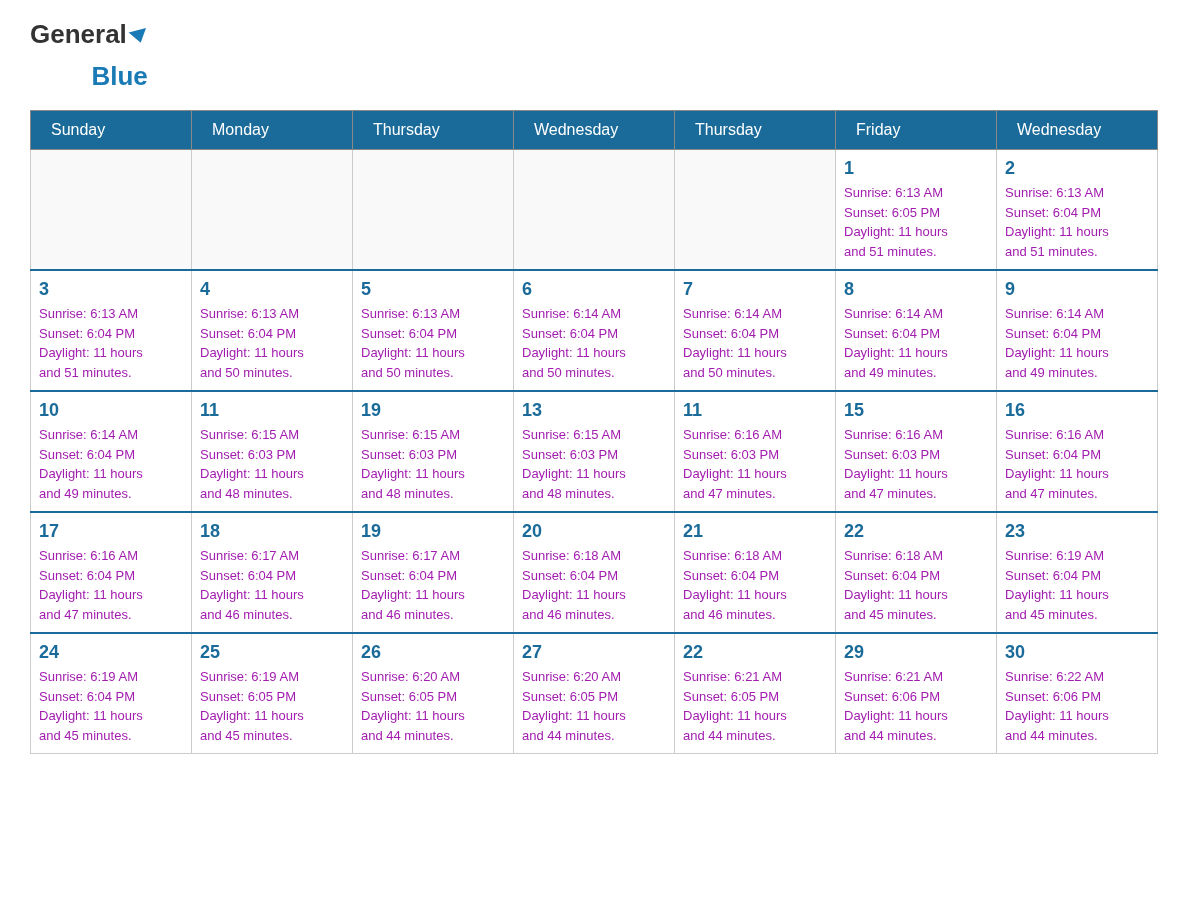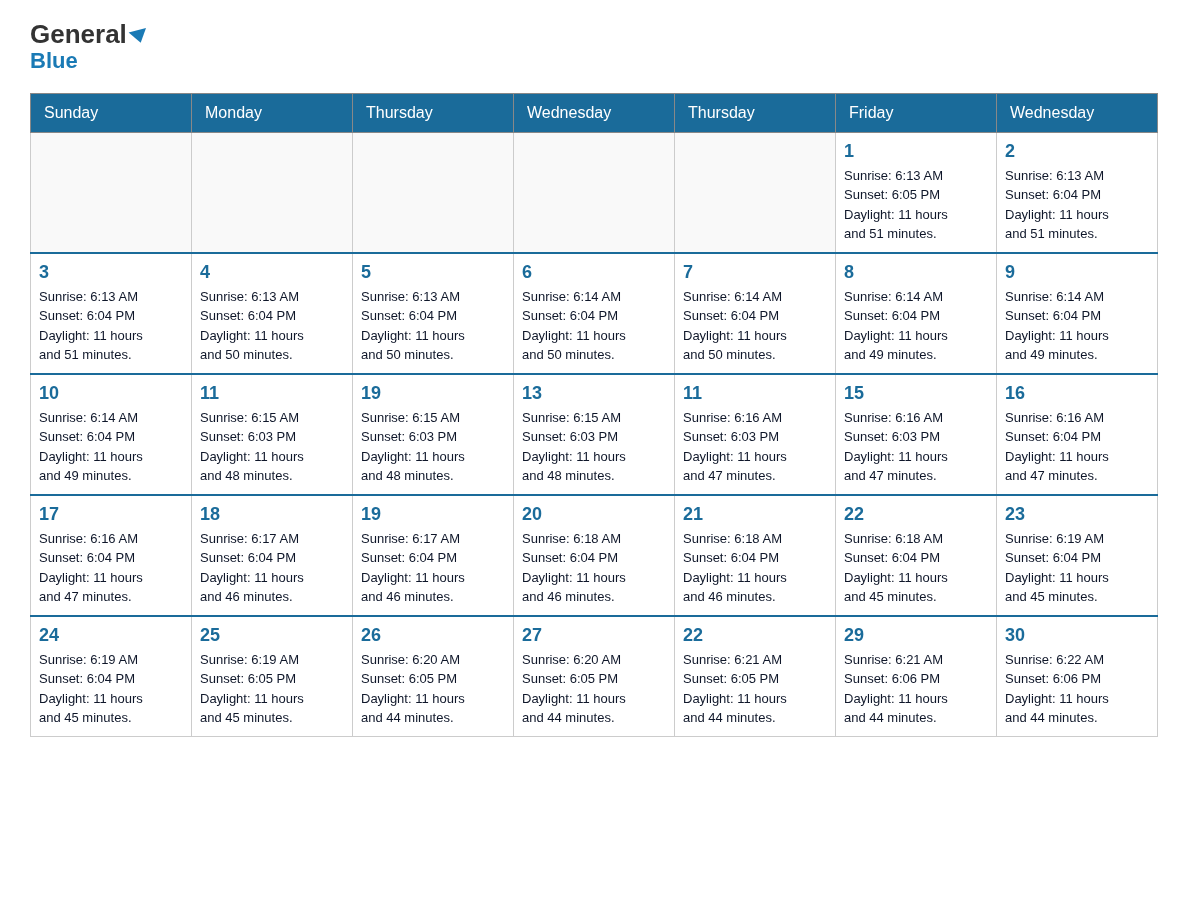--- a/index.html
+++ b/index.html
@@ -11,21 +11,21 @@
     }
     .header {
       display: flex;
       align-items: flex-start;
       justify-content: space-between;
       margin-bottom: 20px;
     }
     .logo-area {
       display: flex;
       flex-direction: column;
-      align-items: flex-start;
+      align-items: flex-end;
     }
     .title-area {
       text-align: right;
     }
     .month-title {
       font-size: 52px;
       font-weight: bold;
       color: #222;
       line-height: 1.1;
     }
@@ -37,21 +37,21 @@
     .calendar {
       width: 100%;
       border-collapse: collapse;
       border: 1px solid #aaa;
     }
     .calendar th {
       background-color: #1a6b9a;
       color: #fff;
       font-size: 16px;
       font-weight: normal;
-      padding: 10px 13px;
+      padding: 10px 20px;
       text-align: left;
       border: 1px solid #888;
     }
     .calendar td {
       vertical-align: top;
       padding: 8px;
       border: 1px solid #ccc;
       width: 14.28%;
       min-height: 100px;
       font-size: 13px;
@@ -60,38 +60,38 @@
     .calendar td .day-num {
       font-size: 18px;
       color: #1a6b9a;
       font-weight: bold;
       display: block;
       margin-bottom: 4px;
     }
     .calendar td .sun-info {
       line-height: 1.5;
       font-size: 13px;
-      color: #0f172a;
+      color: #a21caf;
     }
     .calendar td.empty {
       background: #f9f9f9;
     }
     .row-border td {
       border-top: 2px solid #1a6b9a;
     }
   </style>
 </head>
 <body>
 
 <div class="header">
   <div class="logo-area">
     <div style="font-size:26px; font-weight:bold; color:#333; line-height:1.1;">
       <span style="color:#333;">General</span><span style="display:inline-block; width:0; height:0; border-left:9px solid transparent; border-right:9px solid transparent; border-top:13px solid #1a7ab5; margin-left:3px; transform:rotate(-15deg); vertical-align:middle;"></span>
     </div>
-    <div style="font-size:22px; font-weight:bold; color:#1a7ab5; line-height:1.1; margin-top:0;">
+    <div style="font-size:26px; font-weight:bold; color:#1a7ab5; line-height:1.1; margin-top:13px;">
       <span>Blue</span>
     </div>
   </div>
   <div class="title-area">
     <div class="month-title"></div>
     <div class="location-title"></div>
   </div>
 </div>
 
 <table class="calendar">

